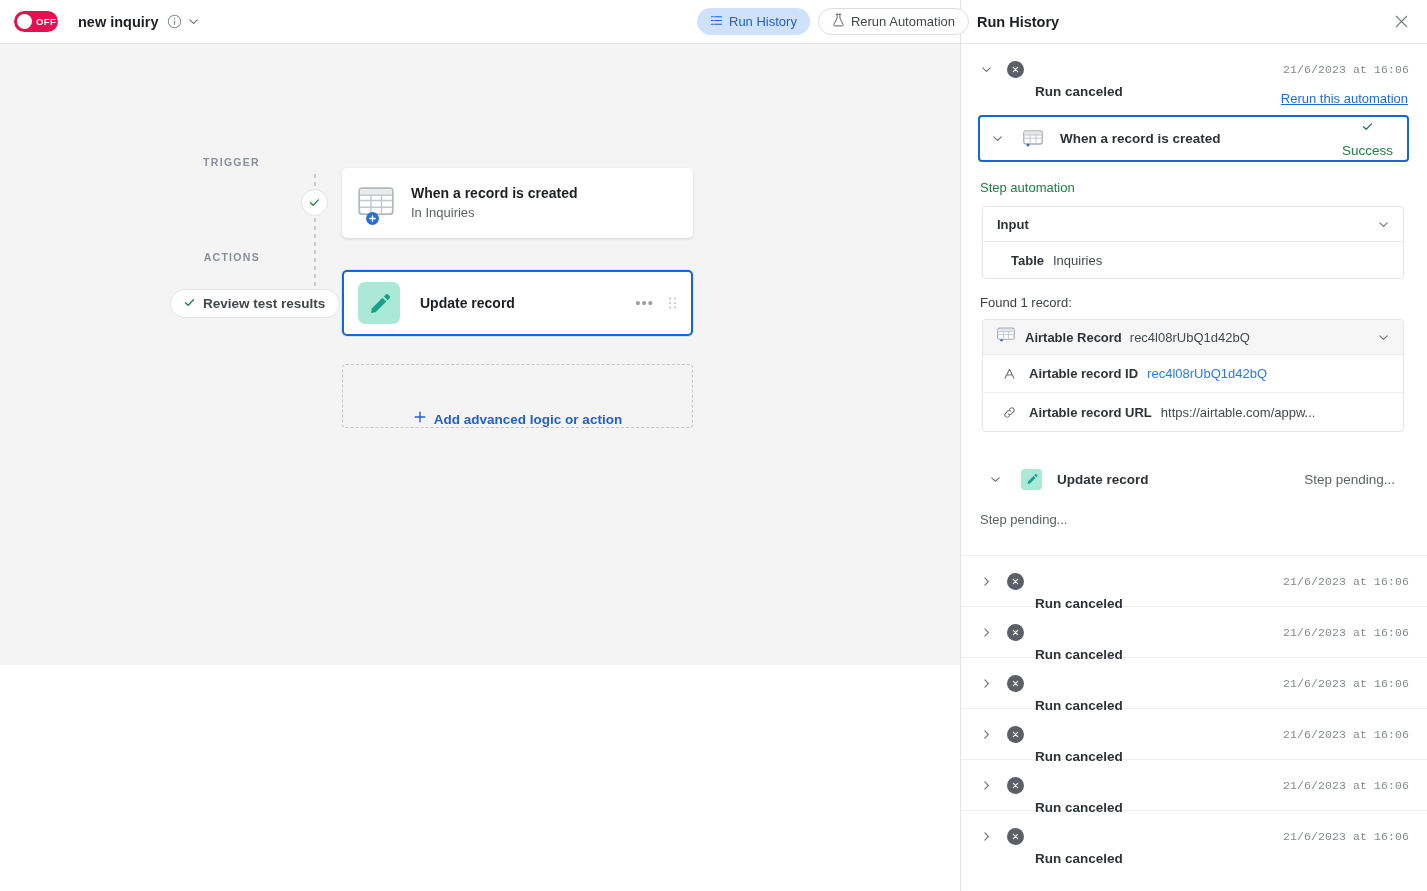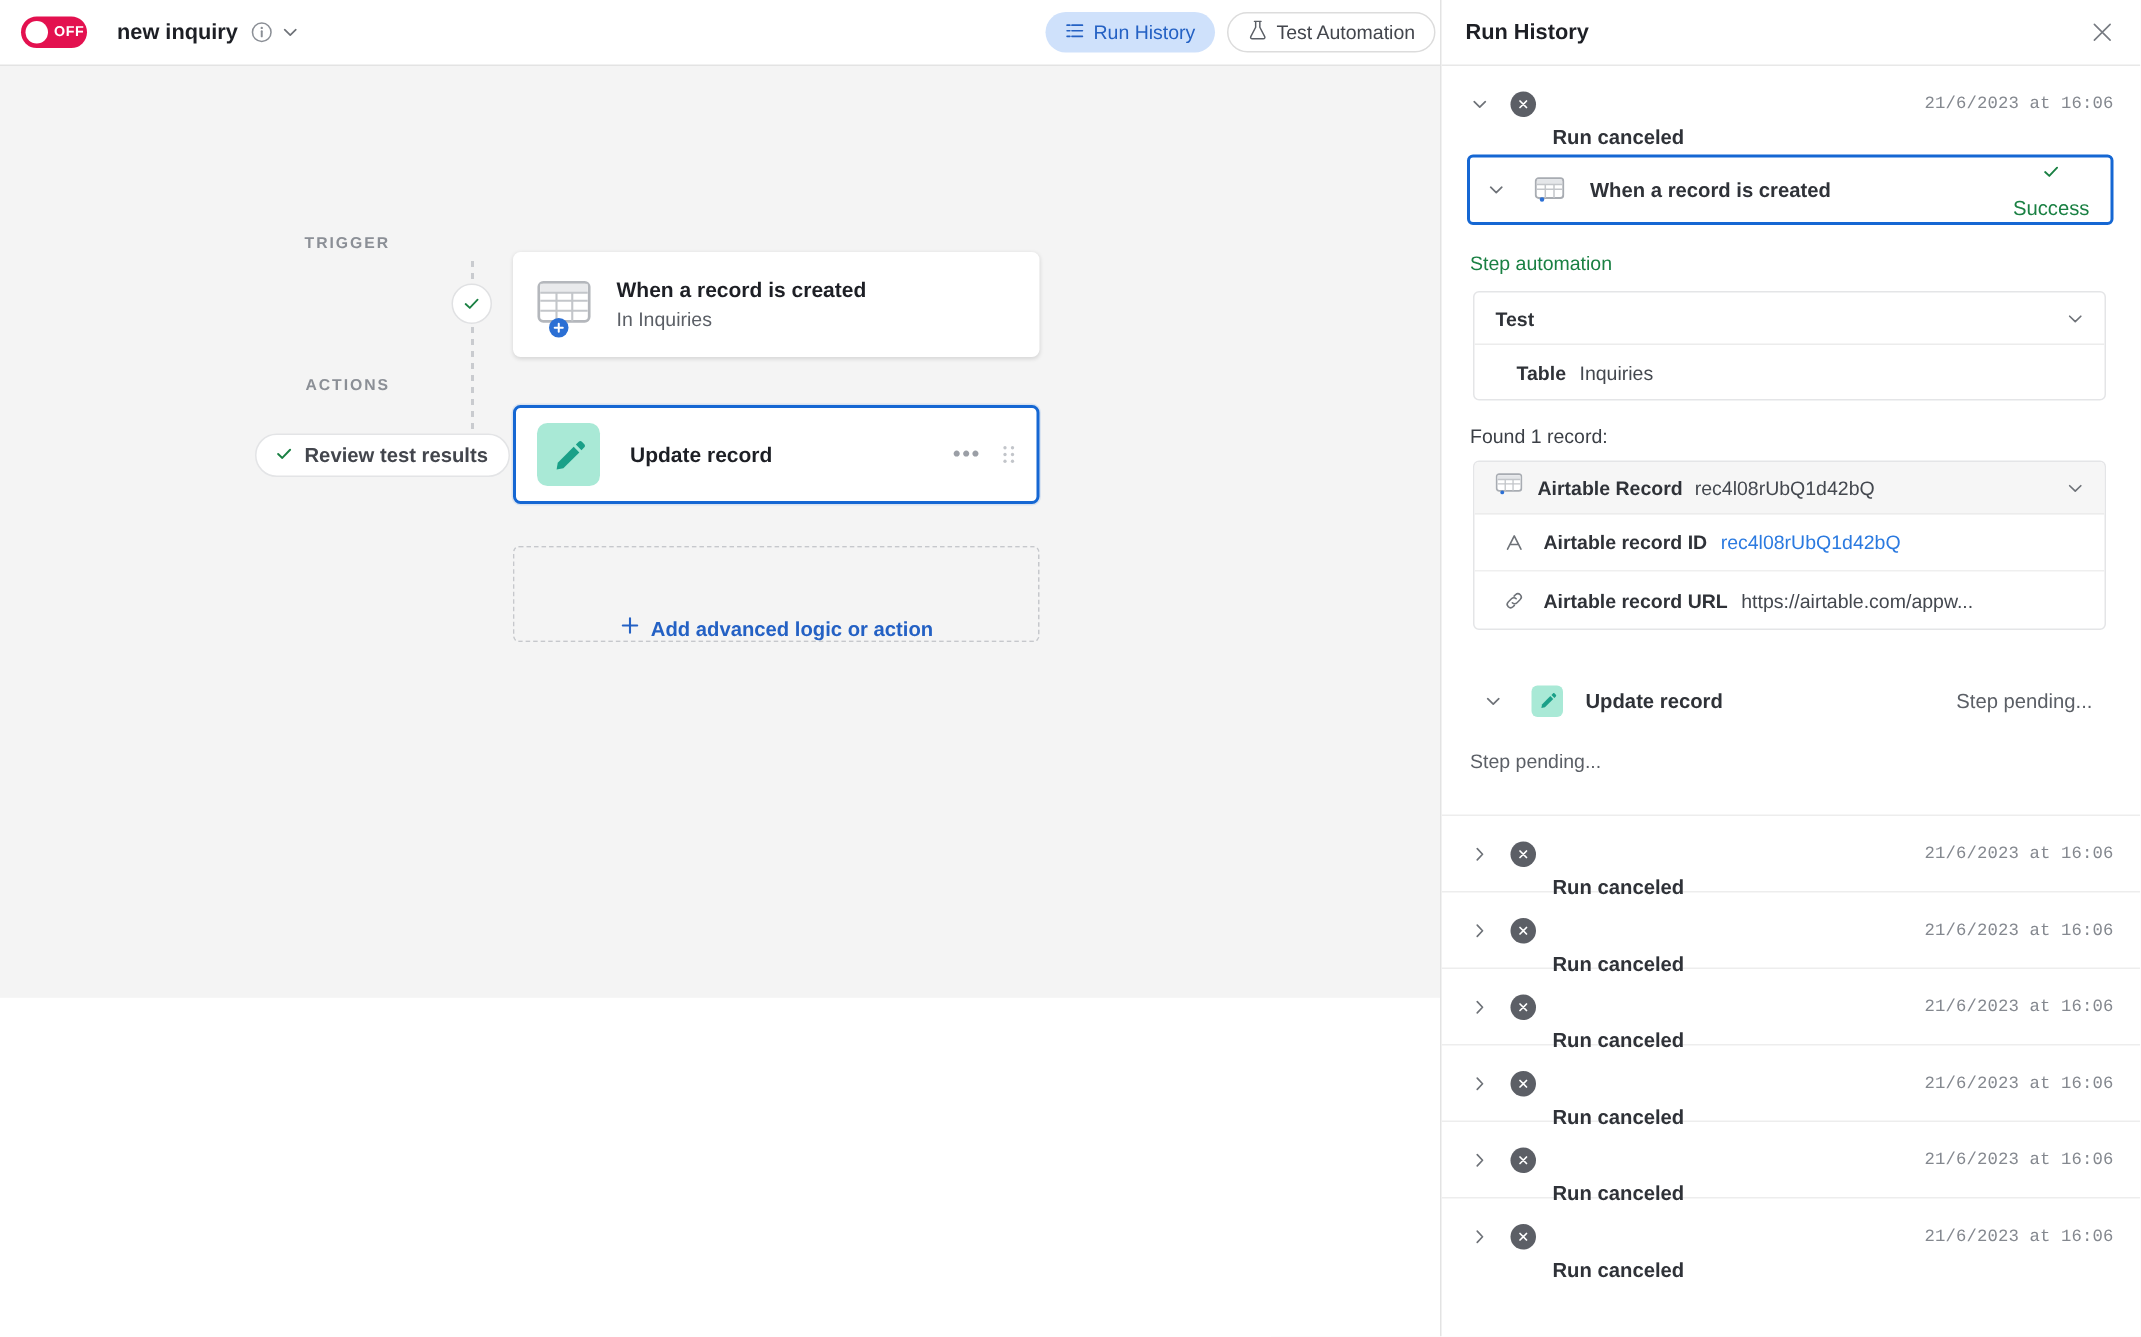--- a/index.html
+++ b/index.html
@@ -397,21 +397,21 @@
               </svg>
           </span>
           <span>Run History</span>
         </div>
         <div class="tab inactive">
           <span>
             <svg width="13" height="14" viewBox="0 0 14 15">
                 <path d="M5.5 1.3v4.2L2 12.3c-.4.8.1 1.5 1 1.5h8c.9 0 1.4-.7 1-1.5L8.5 5.5V1.3M4.6 1.3h4.8" fill="none" stroke="#5b5f66" stroke-width="1.05" stroke-linecap="round" stroke-linejoin="round"></path>
               </svg>
           </span>
-          <span>Test Automation</span>
+          <span>Rerun Automation</span>
         </div>
       </div>
     </div>
 
     <div class="canvas">
       <div class="lbl-trigger">TRIGGER</div>
       <div class="lbl-actions">ACTIONS</div>
 
       <div class="rail rail-a"></div>
       <div class="rail rail-b"></div>
@@ -504,20 +504,23 @@
         </div>
         <div class="x-badge">
           <svg width="9" height="9" viewBox="0 0 10 10">
               <path d="M2.6 2.6 L7.4 7.4 M7.4 2.6 L2.6 7.4" stroke="#ffffff" stroke-width="1.25" stroke-linecap="round"></path>
             </svg>
         </div>
         <div class="run-label">Run canceled</div>
         <div class="run-time">21/6/2023 at 16:06</div>
       </div>
 
+      <div class="rerun-wrap">
+        <span class="rerun-link">Rerun this automation</span>
+      </div>
 
       <div class="step-head">
         <div class="chev">
           <svg width="13" height="13" viewBox="0 0 14 14">
               <path d="M3 5.2 L7 9 L11 5.2" fill="none" stroke="#6e7278" stroke-width="1.25" stroke-linecap="round" stroke-linejoin="round"></path>
             </svg>
         </div>
         <div class="mini-grid-wrap">
           <svg width="20" height="17" viewBox="0 0 20 17">
             <rect x="0.8" y="0.8" width="18.4" height="13.2" rx="2" fill="#ffffff" stroke="#a8acb2" stroke-width="1.3"></rect>
@@ -534,21 +537,21 @@
               </svg>
           </span>
           <span>Success</span>
         </div>
       </div>
 
       <div class="step-successful">Step automation</div>
 
       <div class="kv-card">
         <div class="kv-head">
-          <span class="kv-head-label">Test</span>
+          <span class="kv-head-label">Input</span>
           <span class="chev">
             <svg width="13" height="13" viewBox="0 0 14 14">
                 <path d="M3 5.2 L7 9 L11 5.2" fill="none" stroke="#6e7278" stroke-width="1.2" stroke-linecap="round" stroke-linejoin="round"></path>
               </svg>
           </span>
         </div>
         <div class="kv-row">
           <span class="kv-key">Table</span>
           <span class="kv-val">Inquiries</span>
         </div>

